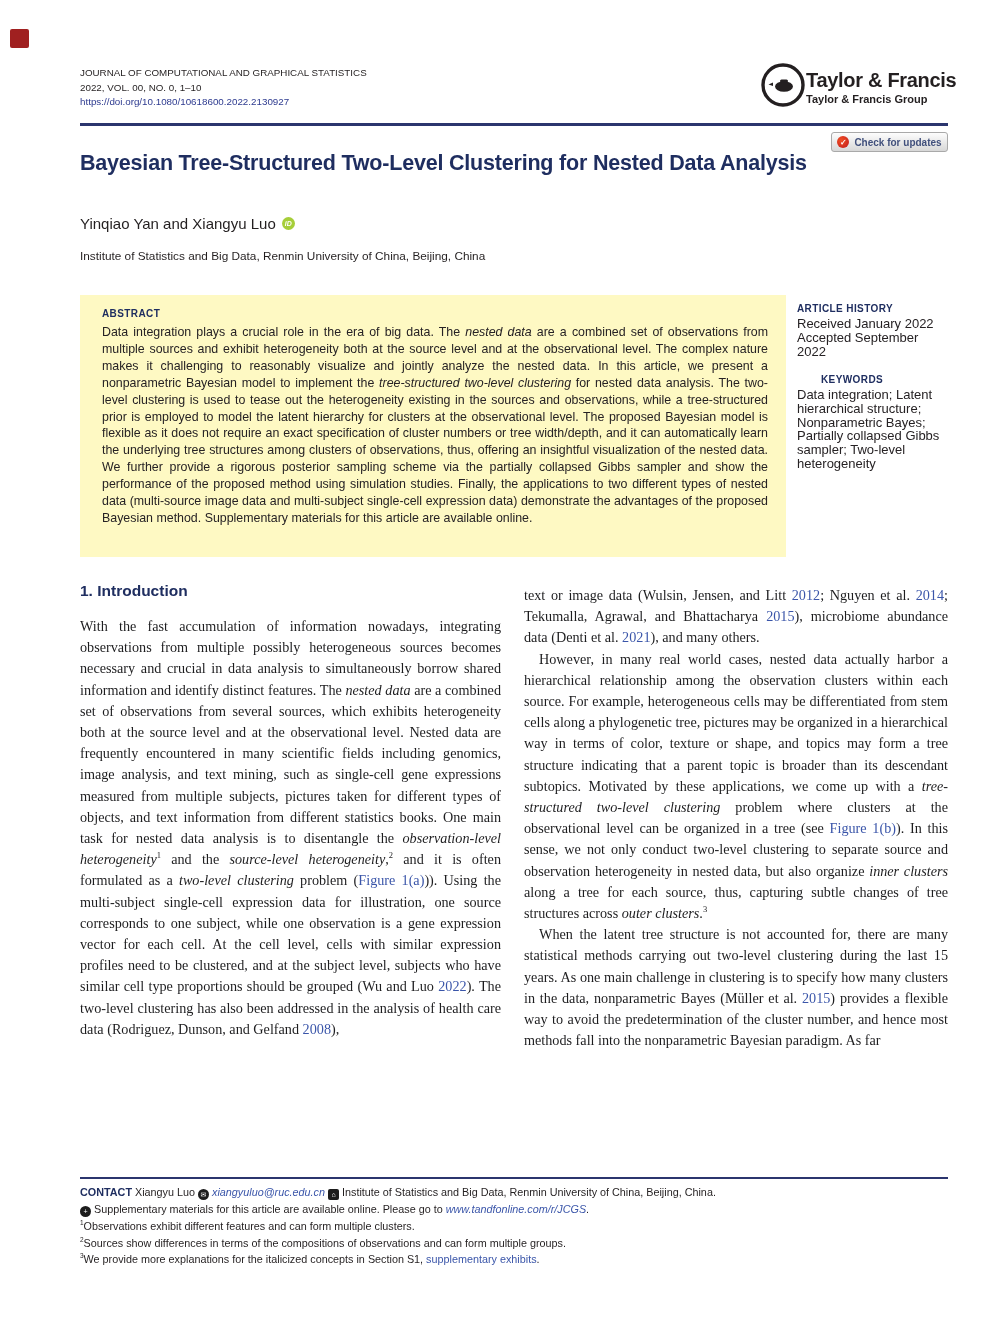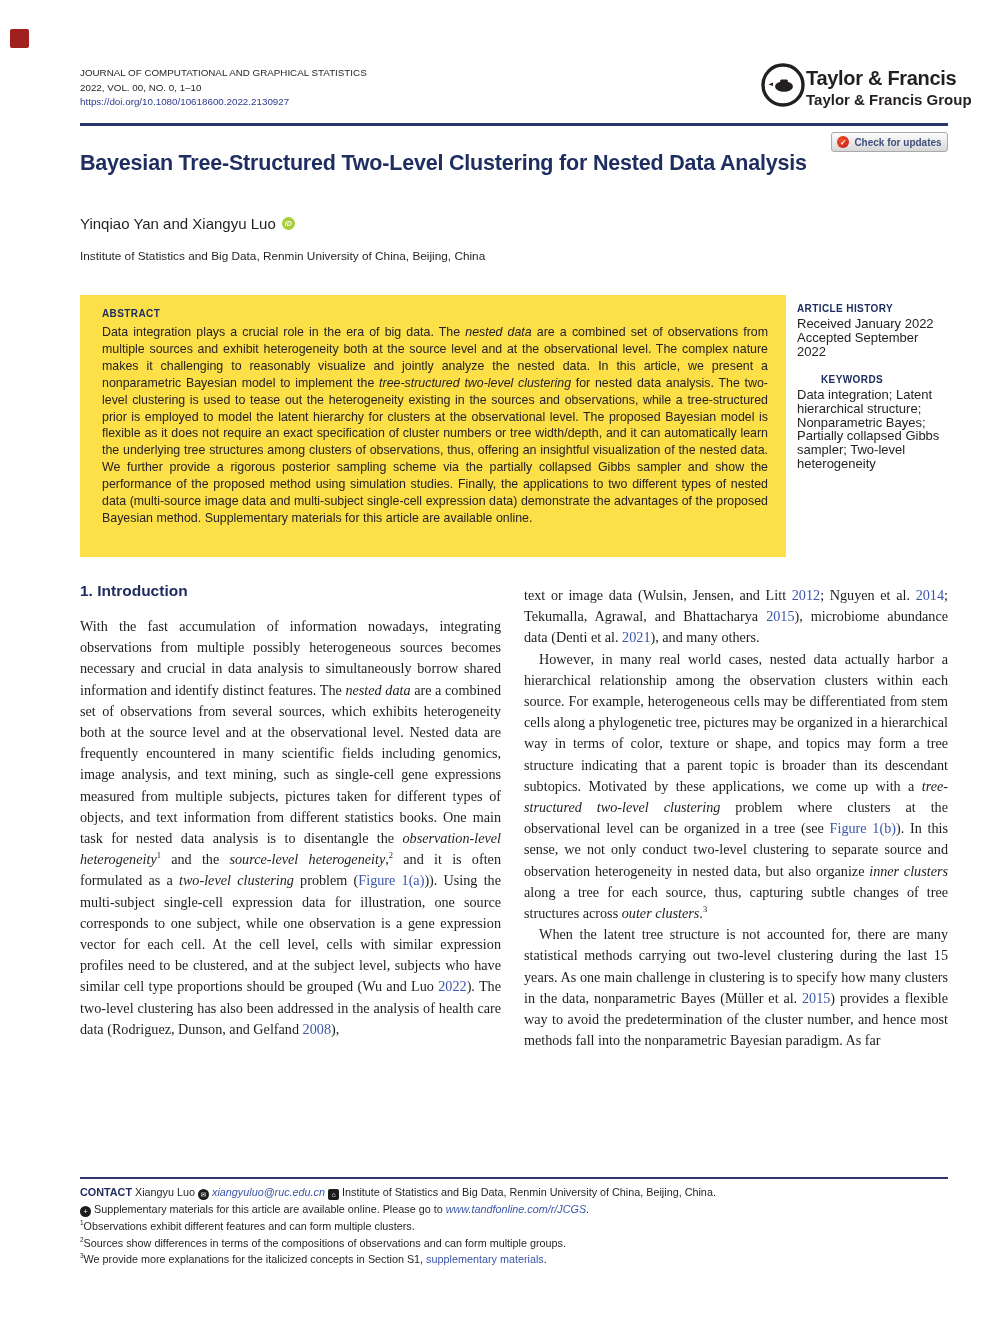--- a/index.html
+++ b/index.html
@@ -7,40 +7,40 @@
         font-family:"Liberation Sans",sans-serif;color:#231f20;overflow:hidden;}
 
   .corner-marker{position:absolute;left:10px;top:29px;width:19px;height:19px;
         background:#a02020;border-radius:2px;}
 
   .pub-info{position:absolute;left:80px;top:66px;font-size:9.8px;line-height:14.6px;color:#231f20;}
   .jdoi{color:#2d3a8f;}
 
   .tf-logo{position:absolute;left:760px;top:62px;display:flex;align-items:center;}
   .tf-name{display:block;font-size:20px;font-weight:700;letter-spacing:-0.3px;color:#231f20;}
-  .tf-group{display:block;font-size:15px;font-weight:700;color:#231f20;margin-top:1px;}
+  .tf-group{display:block;font-size:11px;font-weight:700;color:#231f20;margin-top:1px;}
 
   .top-rule{position:absolute;left:80px;top:123px;width:868px;height:3px;background:#2b356e;}
 
   .check-badge{position:absolute;left:831px;top:132px;width:117px;height:20px;box-sizing:border-box;
         border:1px solid #a9a9a9;border-radius:3px;background:linear-gradient(#fdfdfd,#d7d7d7);
         display:flex;align-items:center;justify-content:center;gap:5px;
         font-size:10px;font-weight:700;color:#41507c;cursor:pointer;}
   .cm-icon{display:inline-flex;width:12px;height:12px;border-radius:50%;flex:0 0 12px;
         background:radial-gradient(circle at 35% 35%,#f04e23,#c11b1e);color:#fff;font-size:8px;
         align-items:center;justify-content:center;}
 
   .title{position:absolute;left:80px;top:151px;margin:0;font-size:21.5px;font-weight:700;
         color:#1f2e60;letter-spacing:-0.2px;}
   .authors{position:absolute;left:80px;top:215px;font-size:15px;display:flex;align-items:center;gap:6px;}
   .orcid{display:inline-flex;width:13px;height:13px;border-radius:50%;background:#a6ce39;color:#fff;
         font-size:7px;font-weight:700;font-style:italic;align-items:center;justify-content:center;cursor:pointer;}
   .affiliation{position:absolute;left:80px;top:249px;font-size:11.8px;}
 
-  .abstract-box{position:absolute;left:80px;top:295px;width:706px;height:262px;background:#fde047;
+  .abstract-box{position:absolute;left:80px;top:295px;width:706px;height:262px;background:#fef9c3;
         box-sizing:border-box;padding:13px 18px 0 22px;}
   .side-h{font-size:10px;font-weight:700;color:#1f2e60;letter-spacing:.4px;}
   .abstract-text{margin:5px 0 0;font-size:12.4px;line-height:16.9px;text-align:justify;color:#262224;}
 
   .sidebar{position:absolute;left:797px;top:303px;width:153px;}
   .sidebar .side-line{font-size:13px;line-height:13.9px;color:#262224;}
   .sidebar .side-h{margin-bottom:3px;}
   .sidebar .kw{margin-top:15px;padding-left:24px;}
 
   .sec-h{position:absolute;left:80px;top:582px;margin:0;font-size:15.5px;font-weight:700;color:#1f2e60;}
@@ -134,16 +134,16 @@
     <p class="ind"><span>When the latent tree structure is not accounted for, there are many statistical methods carrying out two-level clustering during the last 15 years. As one main challenge in clustering is to specify how many clusters in the data, nonparametric Bayes (Müller et al. </span><span class="l">2015</span><span>) provides a flexible way to avoid the predetermination of the cluster number, and hence most methods fall into the nonparametric Bayesian paradigm. As far</span></p>
   </div>
 
   <div class="foot-rule"></div>
 
   <footer class="footer">
     <div class="f-line"><span class="cb">CONTACT</span><span>  Xiangyu Luo </span><span class="ic">✉</span><span> </span><span class="i l">xiangyuluo@ruc.edu.cn</span><span> </span><span class="ic sq">⌂</span><span> Institute of Statistics and Big Data, Renmin University of China, Beijing, China.</span></div>
     <div class="f-line"><span class="ic">+</span><span> Supplementary materials for this article are available online. Please go to </span><span class="i l">www.tandfonline.com/r/JCGS</span><span>.</span></div>
     <div class="fn"><span class="sup">1</span><span>Observations exhibit different features and can form multiple clusters.</span></div>
     <div class="fn"><span class="sup">2</span><span>Sources show differences in terms of the compositions of observations and can form multiple groups.</span></div>
-    <div class="fn"><span class="sup">3</span><span>We provide more explanations for the italicized concepts in Section S1, </span><span class="l">supplementary materials</span><span>.</span></div>
+    <div class="fn"><span class="sup">3</span><span>We provide more explanations for the italicized concepts in Section S1, </span><span class="l">supplementary exhibits</span><span>.</span></div>
   </footer>
 
 </div>
 
 </body></html>

